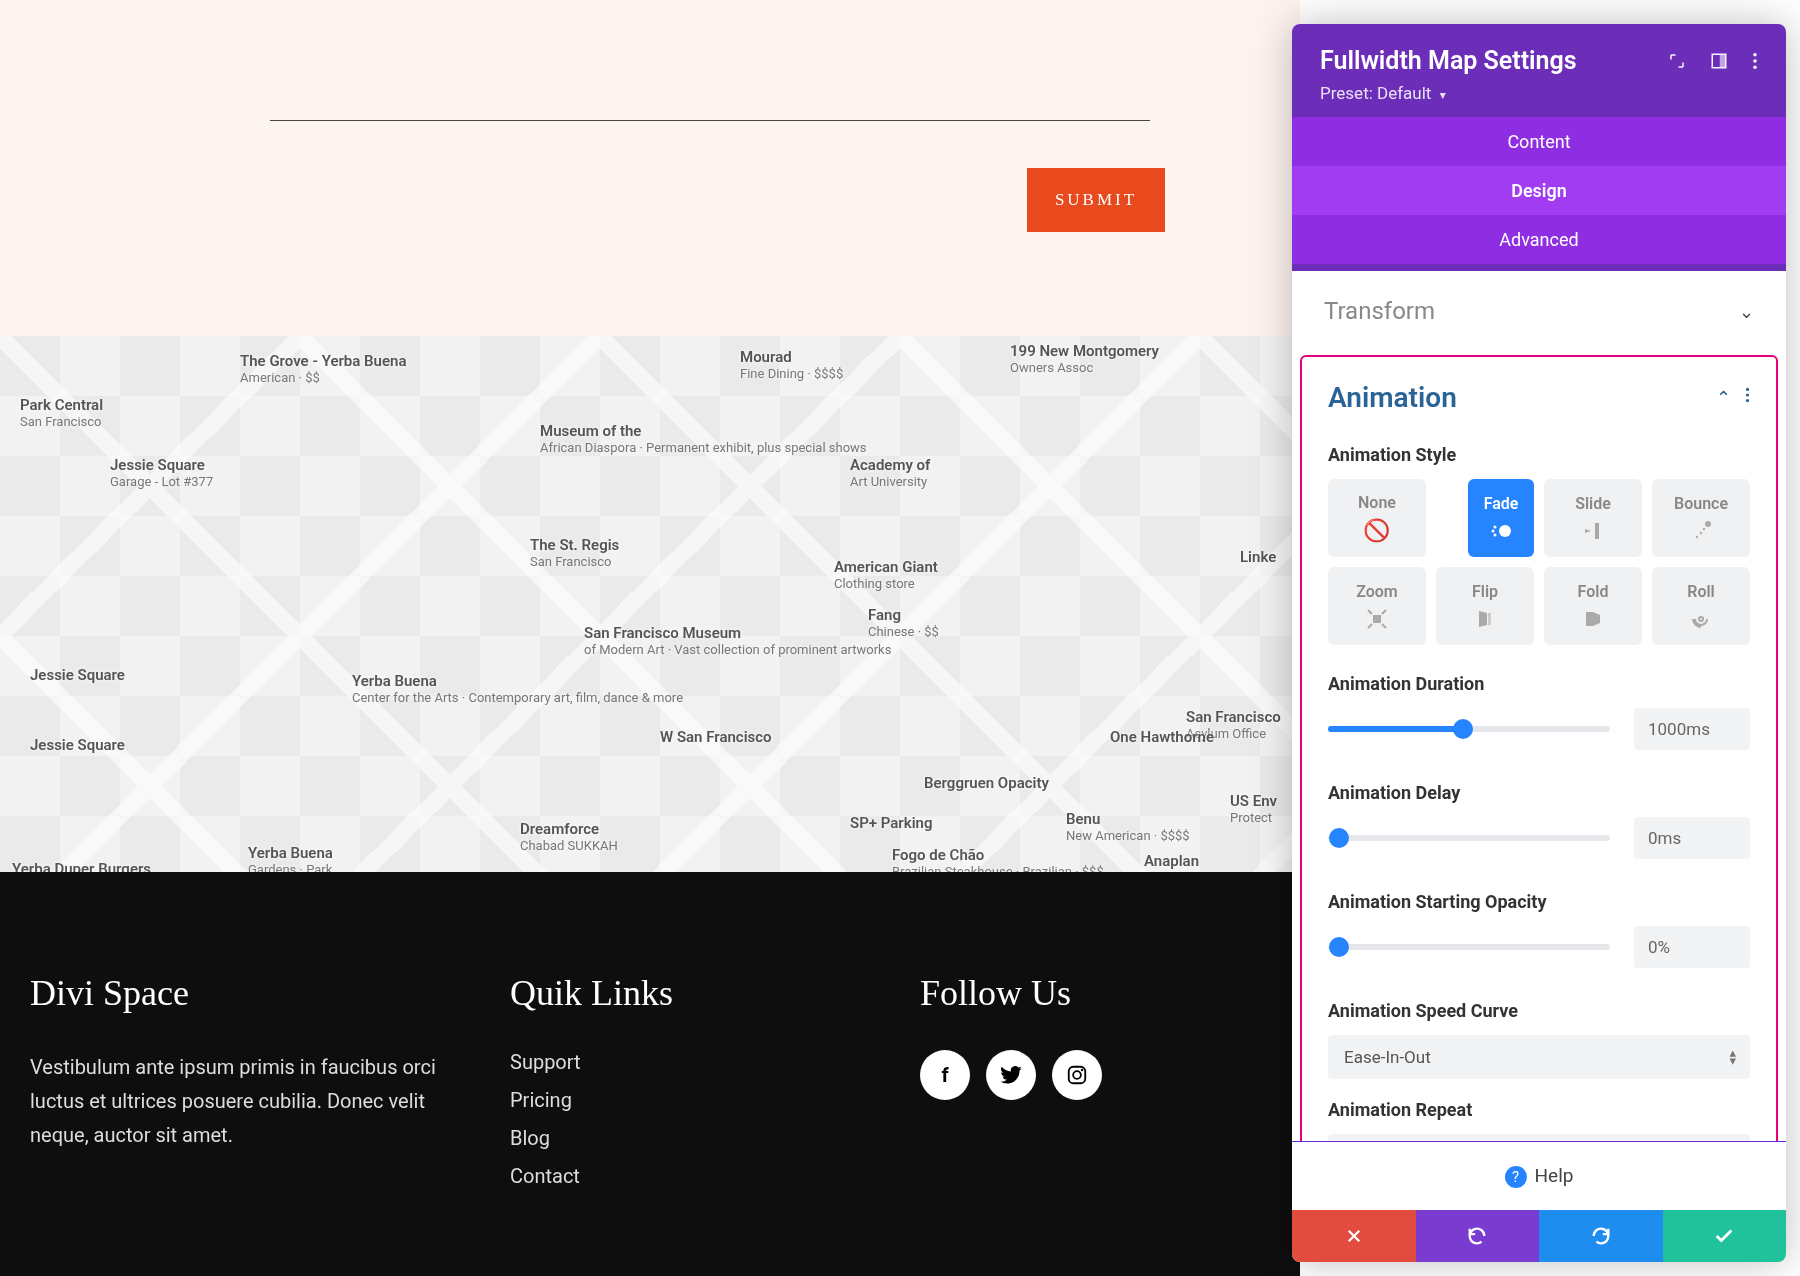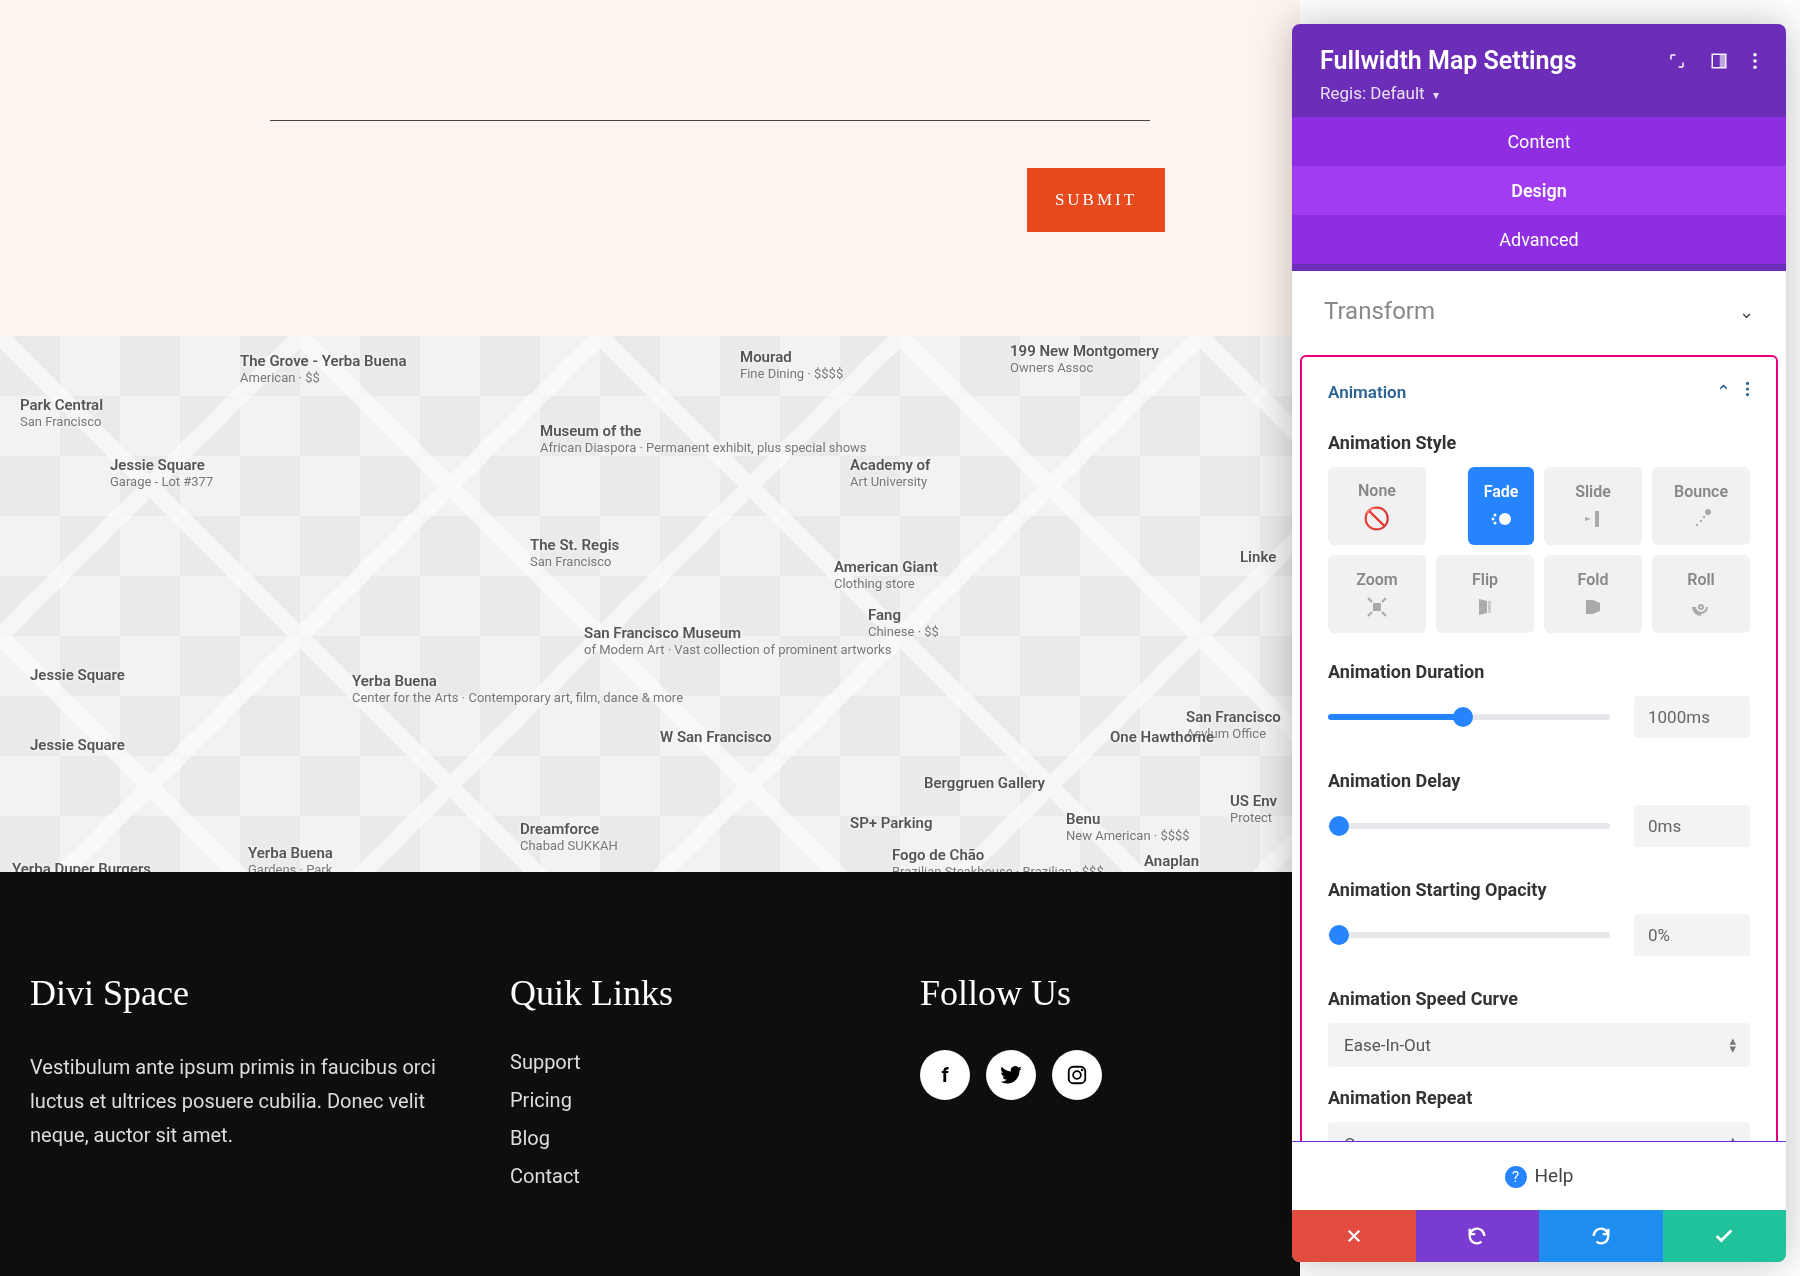--- a/index.html
+++ b/index.html
@@ -189,21 +189,21 @@
 }
 
 .animation-header {
   display: flex;
   align-items: center;
   justify-content: space-between;
   padding: 24px 26px 22px 26px;
 }
 .animation-header .title {
   color: #2a6496;
-  font-size: 17px;
+  font-size: 28px;
   font-weight: 600;
 }
 .animation-header .icons { display:flex; gap:14px; color:#2a6496; }
 
 .field-label {
   font-size: 18px;
   font-weight: 700;
   color: #333;
   padding: 0 26px;
   margin-top: 8px;
@@ -353,21 +353,21 @@
         <div class="map-label" style="top: 222px; left: 834px;">American Giant<span class="map-sub">Clothing store</span></div>
         <div class="map-label" style="top: 212px; left: 1240px;">Linke</div>
         <div class="map-label" style="top: 288px; left: 584px;">San Francisco Museum<span class="map-sub">of Modern Art · Vast collection of prominent artworks</span></div>
         <div class="map-label" style="top: 270px; left: 868px;">Fang<span class="map-sub">Chinese · $$</span></div>
         <div class="map-label" style="top: 336px; left: 352px;">Yerba Buena<span class="map-sub">Center for the Arts · Contemporary art, film, dance &amp; more</span></div>
         <div class="map-label" style="top: 372px; left: 1186px;">San Francisco<span class="map-sub">Asylum Office</span></div>
         <div class="map-label" style="top: 330px; left: 30px;">Jessie Square</div>
         <div class="map-label" style="top: 400px; left: 30px;">Jessie Square</div>
         <div class="map-label" style="top: 392px; left: 660px;">W San Francisco</div>
         <div class="map-label" style="top: 392px; left: 1110px;">One Hawthorne</div>
-        <div class="map-label" style="top: 438px; left: 924px;">Berggruen Gallery</div>
+        <div class="map-label" style="top: 438px; left: 924px;">Berggruen Opacity</div>
         <div class="map-label" style="top: 478px; left: 850px;">SP+ Parking</div>
         <div class="map-label" style="top: 474px; left: 1066px;">Benu<span class="map-sub">New American · $$$$</span></div>
         <div class="map-label" style="top: 456px; left: 1230px;">US Env<span class="map-sub">Protect</span></div>
         <div class="map-label" style="top: 484px; left: 520px;">Dreamforce<span class="map-sub">Chabad SUKKAH</span></div>
         <div class="map-label" style="top: 508px; left: 248px;">Yerba Buena<span class="map-sub">Gardens · Park</span></div>
         <div class="map-label" style="top: 524px; left: 12px;">Yerba Duper Burgers</div>
         <div class="map-label" style="top: 510px; left: 892px;">Fogo de Chão<span class="map-sub">Brazilian Steakhouse · Brazilian · $$$</span></div>
         <div class="map-label" style="top: 516px; left: 1144px;">Anaplan</div>
       </div>
   </div>
@@ -427,21 +427,21 @@
         <span>
           <svg width="6" height="18" viewBox="0 0 6 20">
               <circle cx="3" cy="3" r="2" fill="#fff"></circle>
               <circle cx="3" cy="10" r="2" fill="#fff"></circle>
               <circle cx="3" cy="17" r="2" fill="#fff"></circle>
             </svg>
         </span>
       </div>
     </div>
     <div class="preset-row">
-      <span>Regis:</span>
+      <span>Preset:</span>
       <span>Default</span>
       <span class="caret">▾</span>
     </div>
     <div class="tabbar" style="margin:7px -28px;flex-direction:column;">
       <div class="tab">Content</div>
       <div class="tab active">Design</div>
       <div class="tab">Advanced</div>
     </div>
   </div>
 

